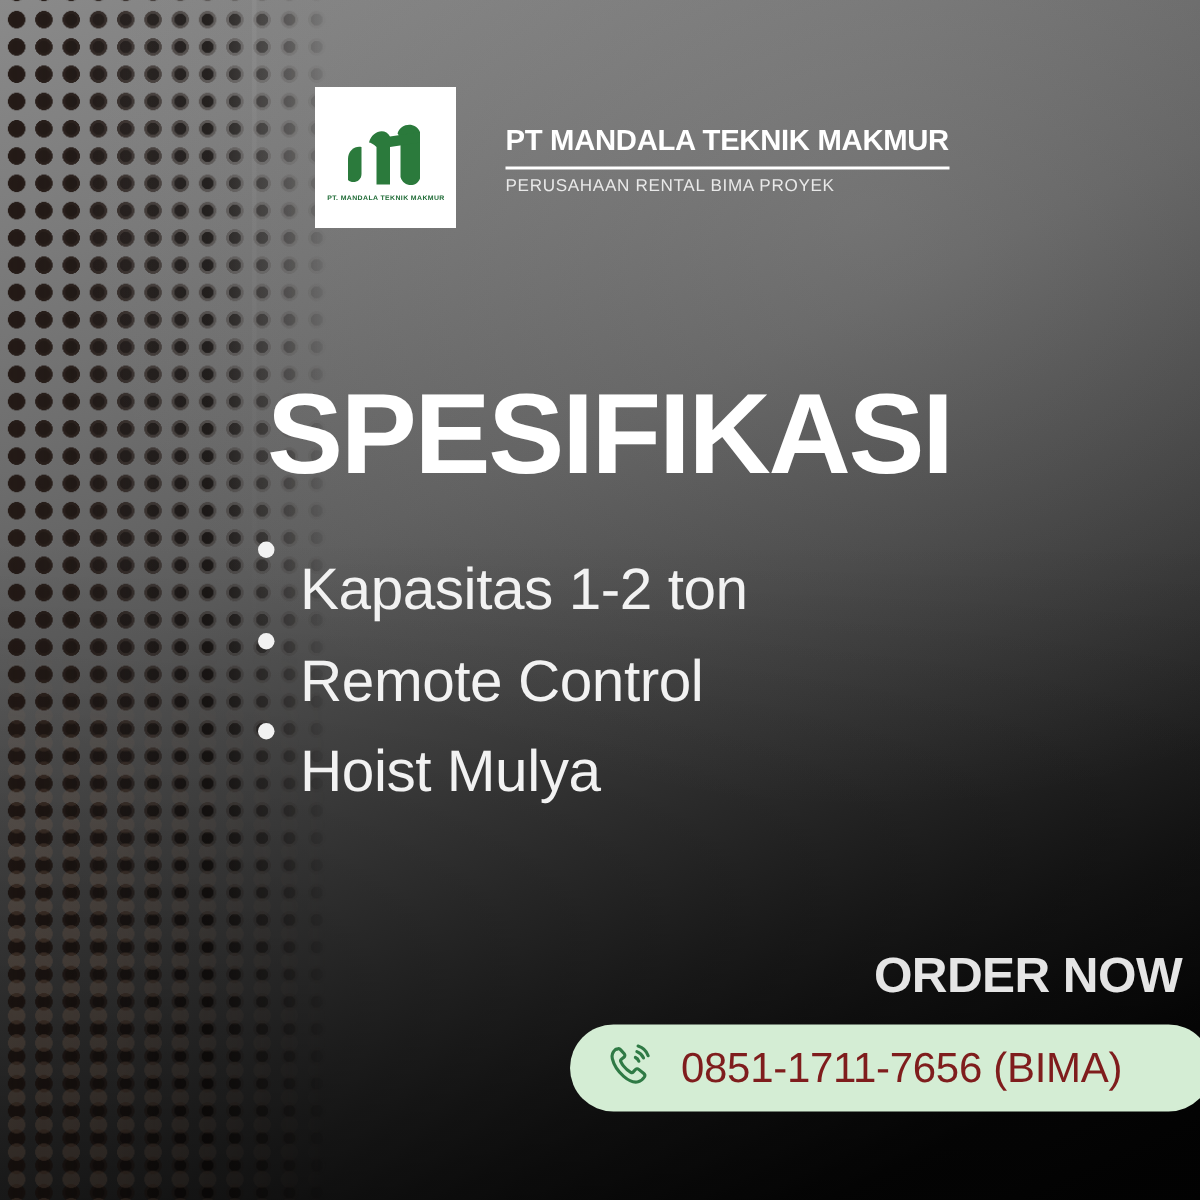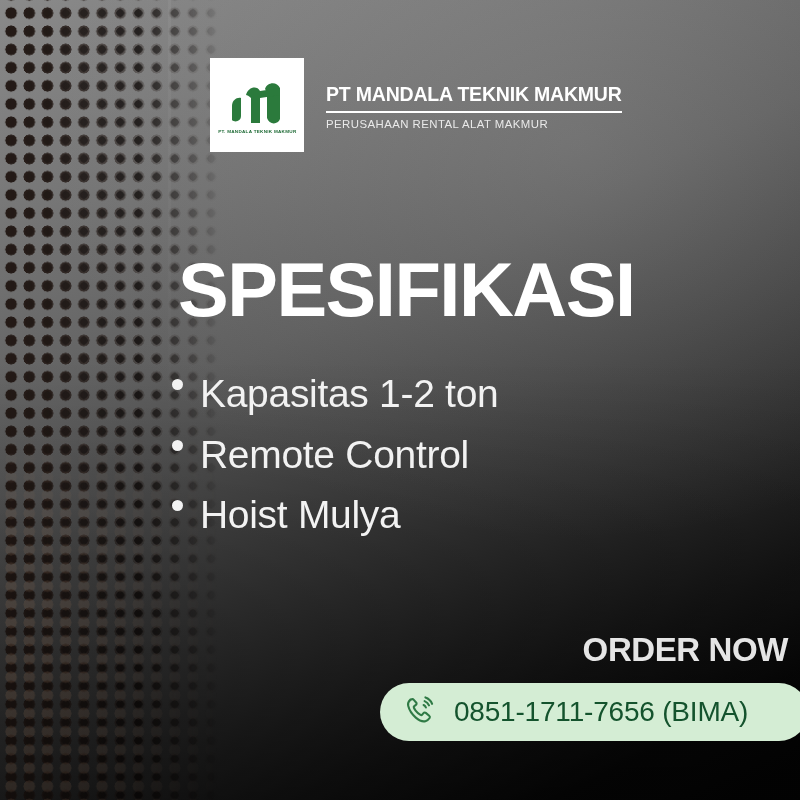--- a/index.html
+++ b/index.html
@@ -92,21 +92,21 @@
     background: linear-gradient(to bottom, rgba(255,255,255,0.05), rgba(255,255,255,0.0) 55%);
   }
 
   
   .header {
     position: absolute;
     left: 210px;
     top: 58px;
     display: flex;
     align-items: center;
-    gap: 22px;
+    gap: 33px;
   }
   .logo-box {
     width: 94px;
     height: 94px;
     background: #ffffff;
     display: flex;
     flex-direction: column;
     align-items: center;
     justify-content: center;
     box-sizing: border-box;
@@ -161,21 +161,21 @@
   .spec-list {
     position: absolute;
     left: 172px;
     top: 370px;
     margin: 0;
     padding: 0;
     list-style: none;
   }
   .spec-item {
     display: flex;
-    align-items: center;
+    align-items: flex-start;
     gap: 17px;
     margin-bottom: 13px;
     color: #f2f2f2;
     font-size: 39px;
     line-height: 1.22;
     letter-spacing: -0.3px;
     white-space: nowrap;
   }
   .spec-bullet {
     display: inline-block;
@@ -207,21 +207,21 @@
     background: #d4edd4;
     border-radius: 29px;
     display: flex;
     align-items: center;
     gap: 16px;
     padding-left: 22px;
     box-sizing: border-box;
   }
   .phone-icon { flex: 0 0 auto; display:block; }
   .phone-number {
-    color: #14532d;
+    color: #7f1d1d;
     font-size: 28px;
     letter-spacing: -0.2px;
     white-space: nowrap;
   }
 </style>
 </head>
 <body>
 
 <div id="poster">
 
@@ -244,21 +244,21 @@
             <path d="M36 12 L56 9 L56 16 L36 19 Z"></path>
           </g>
         </svg>
       </span>
       <div class="logo-caption">PT. MANDALA TEKNIK MAKMUR</div>
     </div>
 
     <div class="brand">
       <div class="brand-name">PT MANDALA TEKNIK MAKMUR</div>
       <div class="brand-rule"></div>
-      <div class="brand-sub">PERUSAHAAN RENTAL ALAT MAKMUR</div>
+      <div class="brand-sub">PERUSAHAAN RENTAL BIMA PROYEK</div>
     </div>
 
   </div>
 
   <div class="headline">SPESIFIKASI</div>
 
   <ul class="spec-list">
     <li class="spec-item">
       <span class="spec-bullet"></span>
       <span>Kapasitas 1-2 ton</span>

